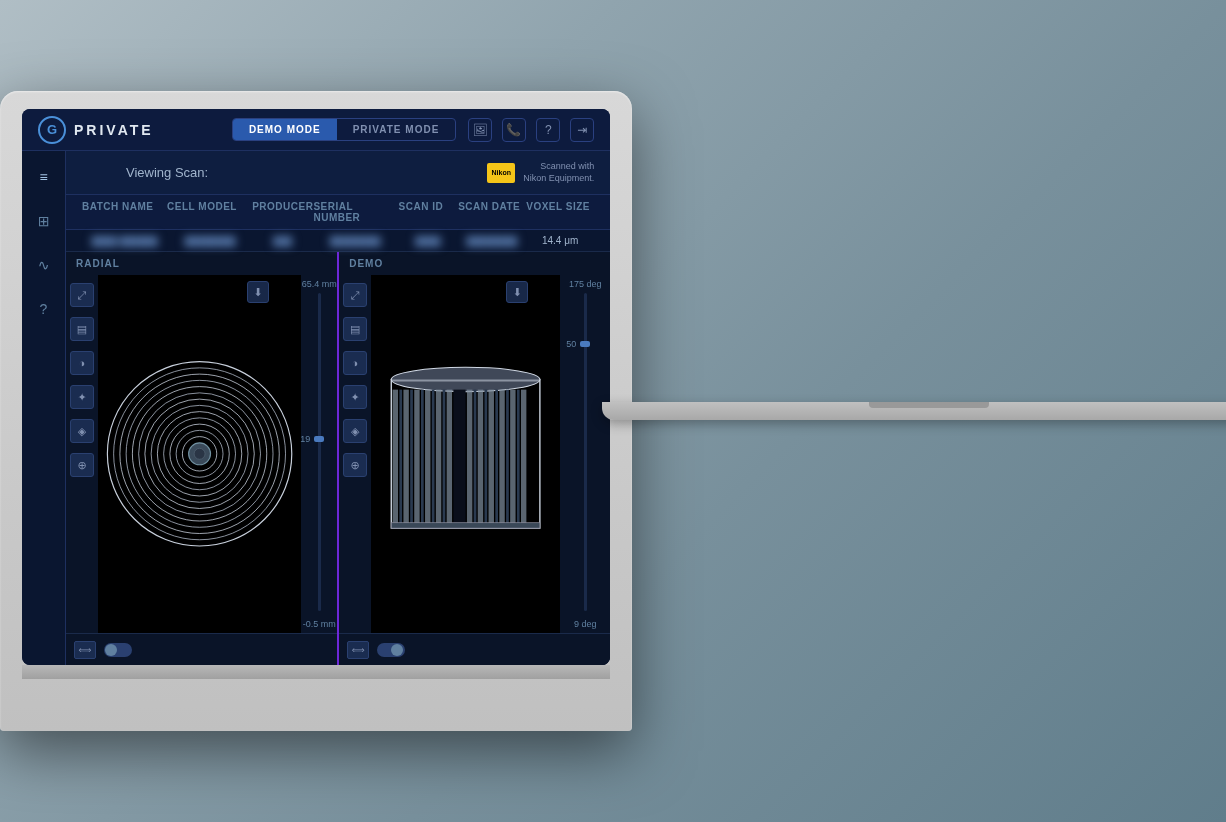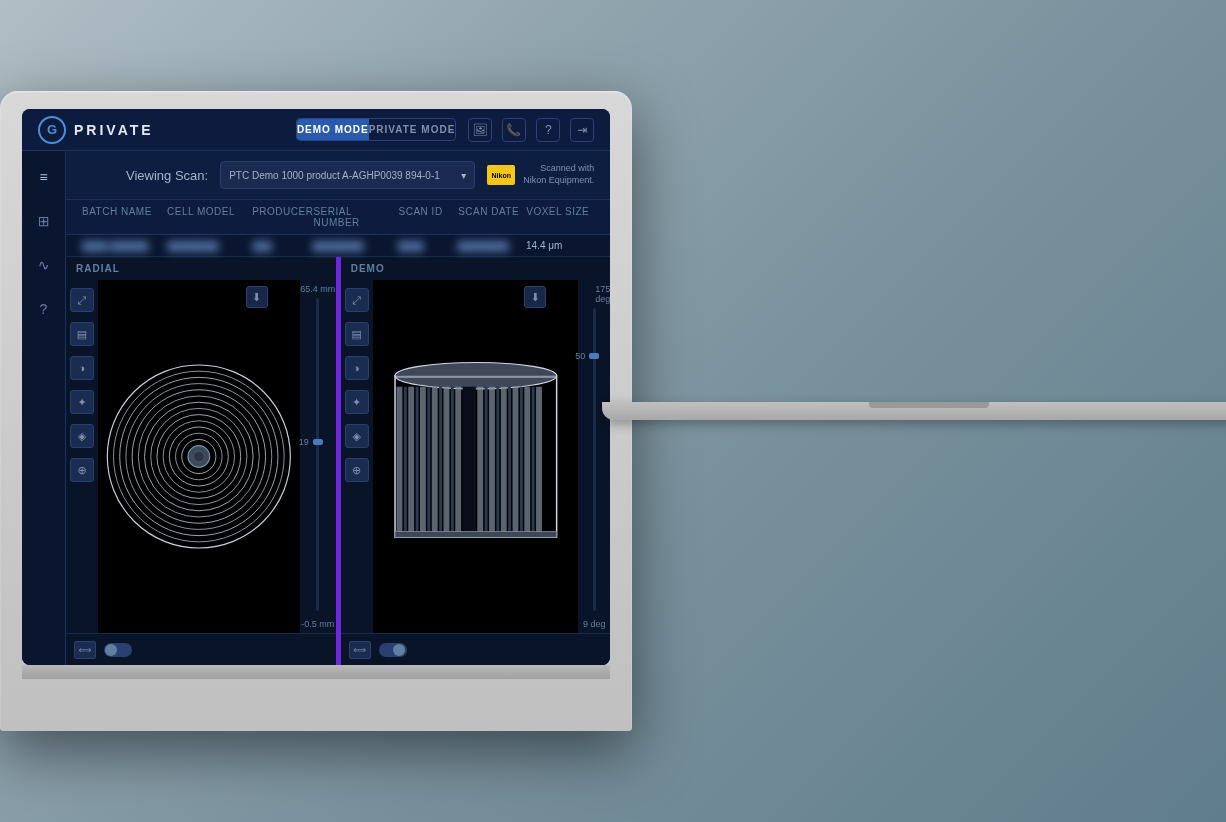--- a/index.html
+++ b/index.html
@@ -107,21 +107,21 @@
       font-weight: 600;
       letter-spacing: 3px;
     }
     .mode-toggle {
       display: flex;
       border: 1px solid #2a4080;
       border-radius: 4px;
       overflow: hidden;
     }
     .mode-btn {
-      padding: 5px 0;
+      padding: 5px 16px;
       font-size: 10px;
       font-weight: 600;
       cursor: pointer;
       letter-spacing: 1px;
       border: none;
       outline: none;
     }
     .mode-btn.active {
       background: #2a5aad;
       color: #fff;
@@ -251,54 +251,55 @@
       display: grid;
       grid-template-columns: 1fr 1fr 0.7fr 1fr 0.7fr 0.8fr 0.8fr;
       padding: 6px 16px;
       background: #0d1b3e;
       border-bottom: 1px solid #1e3060;
       flex-shrink: 0;
     }
     .table-header-cell {
       color: #6080a0;
       font-size: 10px;
-      font-weight: 400;
+      font-weight: 700;
       text-transform: uppercase;
       letter-spacing: 0.5px;
     }
     .table-row {
       display: grid;
       grid-template-columns: 1fr 1fr 0.7fr 1fr 0.7fr 0.8fr 0.8fr;
       padding: 5px 16px;
       background: #0a1630;
       border-bottom: 1px solid #1a2a4a;
       flex-shrink: 0;
     }
     .table-cell {
       color: #405570;
       font-size: 10px;
+      text-align: center;
     }
     .table-cell.voxel {
       color: #a0b4cc;
     }
 
     
     .scan-panels {
       flex: 1;
       display: flex;
       gap: 0;
       overflow: hidden;
       background: #0a1428;
     }
 
     .scan-panel {
       flex: 1;
       display: flex;
       flex-direction: column;
-      border-right: 5px solid #6d28d9;
+      border-right: 2px solid #6d28d9;
       position: relative;
     }
     .scan-panel:last-child {
       border-right: none;
     }
 
     .panel-header {
       padding: 6px 10px;
       color: #6080a0;
       font-size: 10px;
@@ -354,21 +355,21 @@
       display: flex;
       flex-direction: column;
       align-items: center;
       position: relative;
       padding: 8px 0;
       flex-shrink: 0;
     }
     .v-slider-label-top {
       font-size: 9px;
       color: #6080a0;
-      text-align: right;
+      text-align: left;
       margin-bottom: 4px;
     }
     .v-slider-label-bot {
       font-size: 9px;
       color: #6080a0;
       text-align: center;
       margin-top: 8px;
     }
     .v-slider-track {
       flex: 1;
@@ -504,24 +505,20 @@
           </div>
           <div class="sidebar-icon">
             <span>?</span>
           </div>
         </div>
 
         <div class="content">
 
           <div class="viewing-bar">
             <span class="viewing-label">Viewing Scan:</span>
-            <div class="scan-dropdown">
-              <span style="overflow:hidden;text-overflow:ellipsis;white-space:nowrap;max-width:300px;">PTC Demo 1000 product A-AGHP0039 894-0-1</span>
-              <span style="margin-left:6px;">▾</span>
-            </div>
             <div class="nikon-badge">
               <div class="nikon-logo">
                 <span>Nikon</span>
               </div>
               <div class="nikon-text">Scanned with<br>Nikon Equipment.</div>
             </div>
           </div>
 
           <div class="table-header">
             <div class="table-header-cell">Batch Name</div>
@@ -655,21 +652,21 @@
                     <rect x="206" y="35" width="8" height="200" fill="#8090a0" opacity="0.7"></rect>
                     <rect x="216" y="35" width="4" height="200" fill="#2a3a50"></rect>
                     <rect x="222" y="35" width="8" height="200" fill="#8090a0" opacity="0.7"></rect>
 
                     <rect x="30" y="232" width="220" height="8" fill="#3a4858" stroke="#9090a0" stroke-width="1"></rect>
 
                     <rect x="30" y="20" width="220" height="3" fill="#d8e0ec" opacity="0.5"></rect>
                   </svg>
                 </div>
 
-                <div class="v-slider-container" style="width:32px; padding: 4px 0;">
+                <div class="v-slider-container" style="width:50px; padding: 4px 0;">
                   <div class="v-slider-label-top">175 deg</div>
                   <div class="v-slider-track" style="flex:1; position:relative;">
                     <div class="v-slider-thumb" style="top:15%; left:50%; transform:translateX(-50%); position:absolute; display:flex; align-items:center;">
                       <span style="position:absolute; right:14px; color:#6080a0; font-size:9px; white-space:nowrap;">50</span>
                     </div>
                   </div>
                   <div class="v-slider-label-bot">9 deg</div>
                 </div>
               </div>
 

